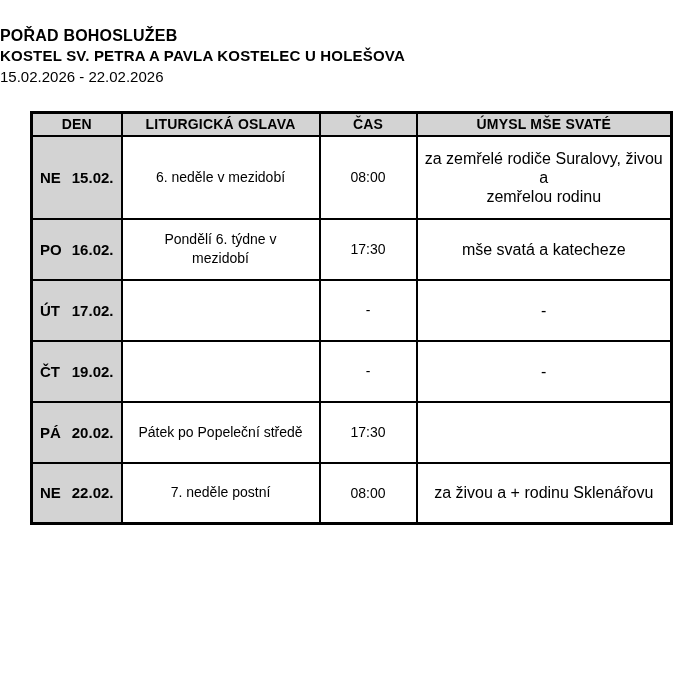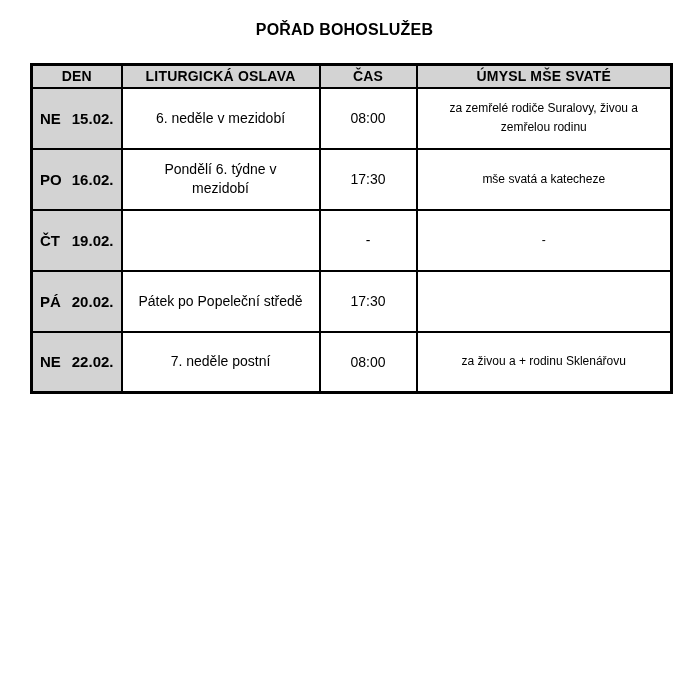--- a/index.html
+++ b/index.html
@@ -6,21 +6,21 @@
   html, body { background: #fff; }
   .page {
     position: relative;
     width: 689px;
     height: 675px;
     background: var(--page-bg, #ffffff);
     font-family: "Liberation Sans", "DejaVu Sans", sans-serif;
     color: #000;
     overflow: hidden;
   }
-  .titles { text-align: center; padding-top: 20px; }
+  .titles { padding-top: 26px; }
   .title-main  { font-size: 16px; font-weight: bold; line-height: 20px; letter-spacing: 0.2px; }
   .title-sub   { font-size: 15px; font-weight: bold; line-height: 20px; letter-spacing: 0.2px; }
   .title-date  { font-size: 15px; font-weight: normal; line-height: 22px; }
 
   table.schedule {
     margin: 23px 0 8px 30px;
     width: 640px;
     border-collapse: collapse;
     table-layout: fixed;
     border: 3px solid var(--border, #000);
@@ -45,29 +45,31 @@
     font-size: 15px;
   }
   .day-wrap {
     display: flex;
     justify-content: space-between;
     align-items: center;
     padding: 0 7px;
   }
   td.cel-cell  { font-size: 14px; white-space: pre-line; padding: 4px 2px; line-height: 19px; }
   td.time-cell { font-size: 14px; border-radius: 10px; }
-  td.int-cell  { font-size: 12px; white-space: pre-line; padding: 4px 2px; line-height: 19px; }
+  td.int-cell  { font-size: 16px; white-space: pre-line; padding: 12px 2px; line-height: 19px; }
 </style>
 </head>
 <body>
 
 <div class="page">
 
   <div class="titles">
     <div class="title-main">POŘAD BOHOSLUŽEB</div>
+    <div class="title-sub">KOSTEL SV. PETRA A PAVLA KOSTELEC U HOLEŠOVA</div>
+    <div class="title-date">15.02.2026 - 22.02.2026</div>
   </div>
 
   <table class="schedule">
     <colgroup>
       <col style="width:90px">
       <col style="width:198px">
       <col style="width:97px">
       <col style="width:255px">
     </colgroup>
     <thead>
@@ -99,20 +101,31 @@
           </div>
         </td>
         <td class="cel-cell">Pondělí 6. týdne v
 mezidobí</td>
         <td class="time-cell">17:30</td>
         <td class="int-cell">mše svatá a katecheze</td>
       </tr>
       <tr class="data-row">
         <td class="day-cell">
           <div class="day-wrap">
+            <span>ÚT</span>
+            <span>17.02.</span>
+          </div>
+        </td>
+        <td class="cel-cell"></td>
+        <td class="time-cell">-</td>
+        <td class="int-cell">-</td>
+      </tr>
+      <tr class="data-row">
+        <td class="day-cell">
+          <div class="day-wrap">
             <span>ČT</span>
             <span>19.02.</span>
           </div>
         </td>
         <td class="cel-cell"></td>
         <td class="time-cell">-</td>
         <td class="int-cell">-</td>
       </tr>
       <tr class="data-row">
         <td class="day-cell">

